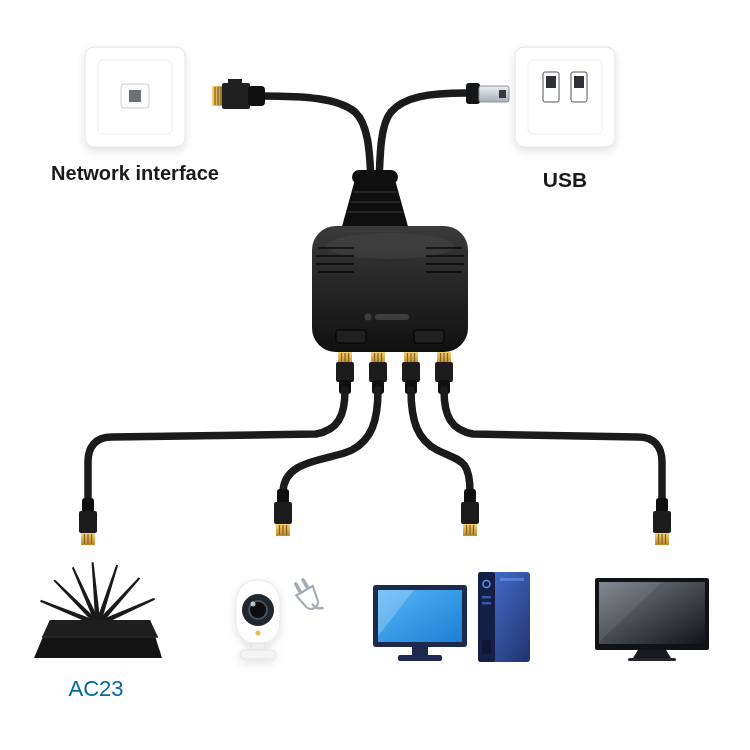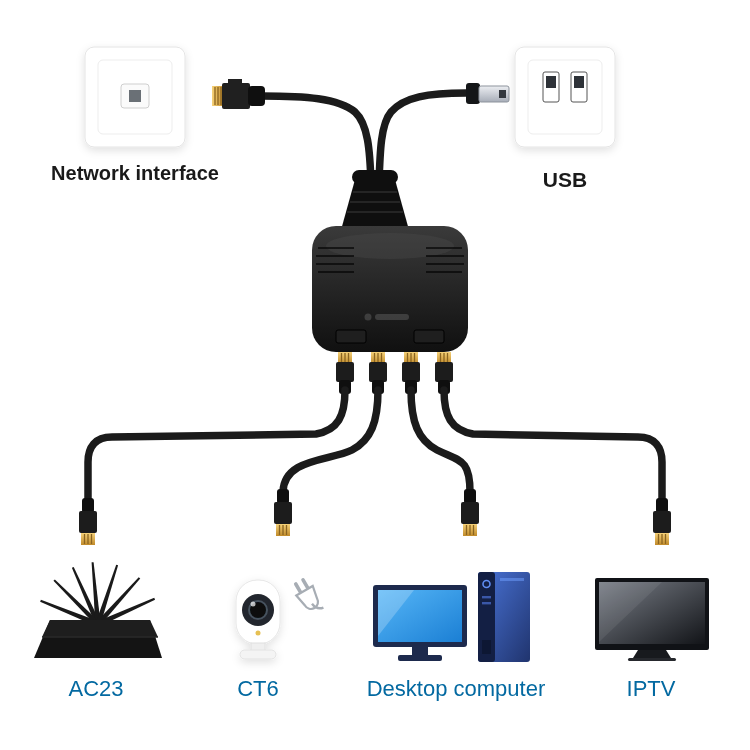--- a/index.html
+++ b/index.html
@@ -247,17 +247,14 @@
       <rect x="599" y="582" width="106" height="62" fill="url(#tvGrad)"></rect>
       <polygon points="599,582 662,582 599,642" fill="#ffffff" opacity="0.07"></polygon>
       <polygon points="638,650 666,650 671,658 633,658" fill="#181a1e"></polygon>
       <rect x="628" y="658" width="48" height="3" rx="1.5" fill="#26282d"></rect>
     </g>
   </svg>
 
   <div class="label label-top" style="left:465px; top:168px; width:200px; font-size:21px;">USB</div>
   <div class="label label-top" style="left:25px; top:162px; width:220px;">Network interface</div>
   <div class="label label-bottom" style="left:26px; top:676px; width:140px;">AC23</div>
-  <div class="label label-bottom" style="left:188px; top:676px; width:140px;">CT6</div>
-  <div class="label label-bottom" style="left:365px; top:676px; width:182px;">Desktop computer</div>
-  <div class="label label-bottom" style="left:581px; top:676px; width:140px;">IPTV</div>
 
 </div>
 
 </body></html>

